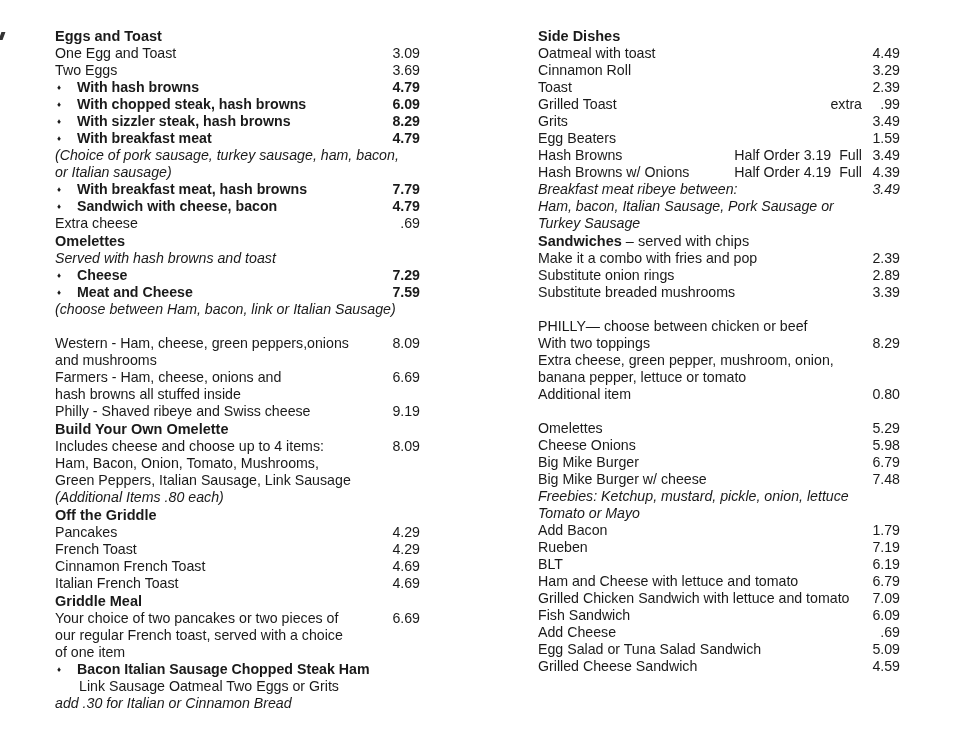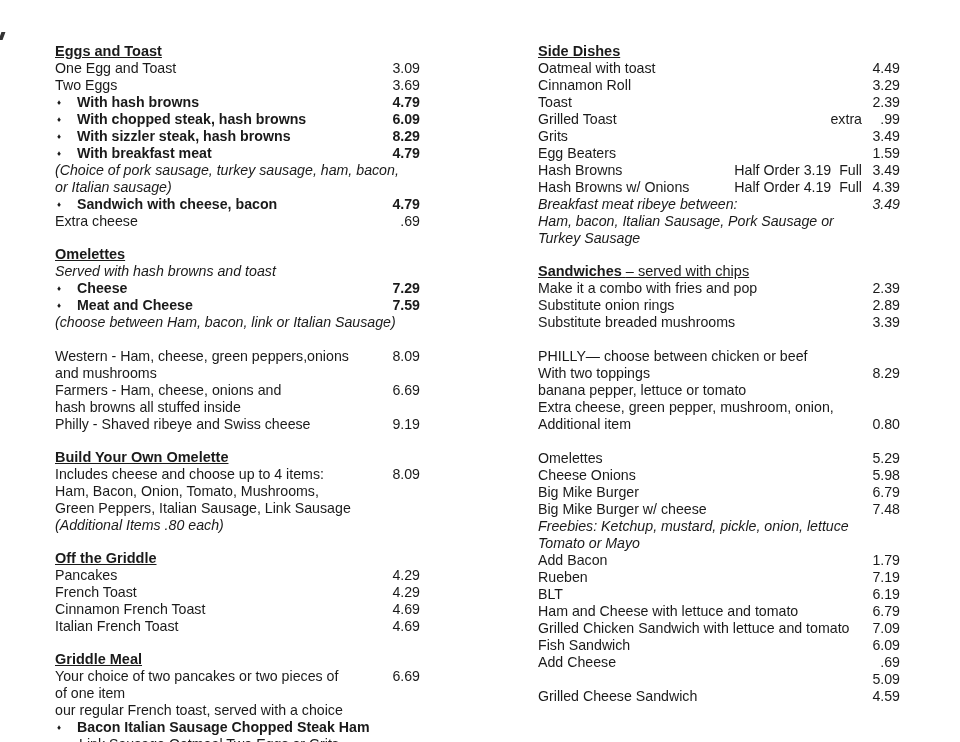--- a/index.html
+++ b/index.html
@@ -5,21 +5,21 @@
   html, body { margin:0; padding:0; }
   body {
     width:960px; height:742px; background:#ffffff; position:relative; overflow:hidden;
     font-family:"Liberation Sans", sans-serif; color:#1a1a1a; font-size:14.2px;
   }
   .mark { position:absolute; left:0; top:32px; width:4px; height:8px; background:#333; transform:skewX(-20deg); }
   .col { position:absolute; top:27px; }
   #left { left:55px; width:365px; }
   #right { left:538px; width:362px; }
   .line { position:relative; height:17px; line-height:17px; white-space:nowrap; }
-  .head { font-weight:bold; text-decoration:underline; font-size:14.5px; height:18px; line-height:18px;margin-top:15px; }
+  .head { font-weight:bold; font-size:14.5px; height:18px; line-height:18px; }
   .head .suffix { font-weight:normal; text-decoration:none; }
   .ital { font-style:italic; }
   .bullet { padding-left:22px;font-weight:bold; }
   .bullet::before { content:"\2666"; position:absolute; left:2px; font-size:8px; top:0; }
   .indent { padding-left:24px; }
   .price { position:absolute; right:0; top:0; }
   .mid { position:absolute; top:0; }
   .gap { height:17px; }
 </style>
 </head>
@@ -29,20 +29,21 @@
 <div id="left" class="col">
     <div class="line head"><span>Eggs and Toast</span></div>
     <div class="line"><span>One Egg and Toast</span><span class="price">3.09</span></div>
     <div class="line"><span>Two Eggs</span><span class="price">3.69</span></div>
     <div class="line bullet"><span>With hash browns</span><span class="price">4.79</span></div>
     <div class="line bullet"><span>With chopped steak, hash browns</span><span class="price">6.09</span></div>
     <div class="line bullet"><span>With sizzler steak, hash browns</span><span class="price">8.29</span></div>
     <div class="line bullet"><span>With breakfast meat</span><span class="price">4.79</span></div>
     <div class="line ital"><span>(Choice of pork sausage, turkey sausage, ham, bacon,</span></div>
     <div class="line ital"><span>or Italian sausage)</span></div>
+    <div class="line bullet"><span>With breakfast meat, hash browns</span><span class="price">7.79</span></div>
     <div class="line bullet"><span>Sandwich with cheese, bacon</span><span class="price">4.79</span></div>
     <div class="line"><span>Extra cheese</span><span class="price">.69</span></div>
     <div class="line head"><span>Omelettes</span></div>
     <div class="line ital"><span>Served with hash browns and toast</span></div>
     <div class="line bullet"><span>Cheese</span><span class="price">7.29</span></div>
     <div class="line bullet"><span>Meat and Cheese</span><span class="price">7.59</span></div>
     <div class="line ital"><span>(choose between Ham, bacon, link or Italian Sausage)</span></div>
     <div class="gap"></div>
     <div class="line"><span>Western - Ham, cheese, green peppers,onions</span><span class="price">8.09</span></div>
     <div class="line"><span>and mushrooms</span></div>
@@ -54,22 +55,22 @@
     <div class="line"><span>Ham, Bacon, Onion, Tomato, Mushrooms,</span></div>
     <div class="line"><span>Green Peppers, Italian Sausage, Link Sausage</span></div>
     <div class="line ital"><span>(Additional Items .80 each)</span></div>
     <div class="line head"><span>Off the Griddle</span></div>
     <div class="line"><span>Pancakes</span><span class="price">4.29</span></div>
     <div class="line"><span>French Toast</span><span class="price">4.29</span></div>
     <div class="line"><span>Cinnamon French Toast</span><span class="price">4.69</span></div>
     <div class="line"><span>Italian French Toast</span><span class="price">4.69</span></div>
     <div class="line head"><span>Griddle Meal</span></div>
     <div class="line"><span>Your choice of two pancakes or two pieces of</span><span class="price">6.69</span></div>
+    <div class="line"><span>our regular French toast, served with a choice</span></div>
     <div class="line"><span>of one item</span></div>
-    <div class="line"><span>our regular French toast, served with a choice</span></div>
     <div class="line bullet"><span>Bacon Italian Sausage Chopped Steak Ham</span></div>
     <div class="line indent"><span>Link Sausage Oatmeal Two Eggs or Grits</span></div>
     <div class="line ital"><span>add .30 for Italian or Cinnamon Bread</span></div>
   </div>
 <div id="right" class="col">
     <div class="line head"><span>Side Dishes</span></div>
     <div class="line"><span>Oatmeal with toast</span><span class="price">4.49</span></div>
     <div class="line"><span>Cinnamon Roll</span><span class="price">3.29</span></div>
     <div class="line"><span>Toast</span><span class="price">2.39</span></div>
     <div class="line"><span>Grilled Toast</span><span class="mid" style="right: 38px; white-space: pre;">extra</span><span class="price">.99</span></div>
@@ -80,32 +81,32 @@
     <div class="line ital"><span>Breakfast meat ribeye between:</span><span class="price">3.49</span></div>
     <div class="line ital"><span>Ham, bacon, Italian Sausage, Pork Sausage or</span></div>
     <div class="line ital"><span>Turkey Sausage</span></div>
     <div class="line head"><span>Sandwiches </span><span class="suffix">– served with chips</span></div>
     <div class="line"><span>Make it a combo with fries and pop</span><span class="price">2.39</span></div>
     <div class="line"><span>Substitute onion rings</span><span class="price">2.89</span></div>
     <div class="line"><span>Substitute breaded mushrooms</span><span class="price">3.39</span></div>
     <div class="gap"></div>
     <div class="line"><span>PHILLY— choose between chicken or beef</span></div>
     <div class="line"><span>With two toppings</span><span class="price">8.29</span></div>
+    <div class="line"><span>Extra cheese, green pepper, mushroom, onion,</span></div>
     <div class="line"><span>banana pepper, lettuce or tomato</span></div>
-    <div class="line"><span>Extra cheese, green pepper, mushroom, onion,</span></div>
     <div class="line"><span>Additional item</span><span class="price">0.80</span></div>
     <div class="gap"></div>
     <div class="line"><span>Omelettes</span><span class="price">5.29</span></div>
     <div class="line"><span>Cheese Onions</span><span class="price">5.98</span></div>
     <div class="line"><span>Big Mike Burger</span><span class="price">6.79</span></div>
     <div class="line"><span>Big Mike Burger w/ cheese</span><span class="price">7.48</span></div>
     <div class="line ital"><span>Freebies: Ketchup, mustard, pickle, onion, lettuce</span></div>
     <div class="line ital"><span>Tomato or Mayo</span></div>
     <div class="line"><span>Add Bacon</span><span class="price">1.79</span></div>
     <div class="line"><span>Rueben</span><span class="price">7.19</span></div>
     <div class="line"><span>BLT</span><span class="price">6.19</span></div>
     <div class="line"><span>Ham and Cheese with lettuce and tomato</span><span class="price">6.79</span></div>
     <div class="line"><span>Grilled Chicken Sandwich with lettuce and tomato</span><span class="price">7.09</span></div>
     <div class="line"><span>Fish Sandwich</span><span class="price">6.09</span></div>
     <div class="line"><span>Add Cheese</span><span class="price">.69</span></div>
-    <div class="line"><span class="price">5.09</span></div>
+    <div class="line"><span>Egg Salad or Tuna Salad Sandwich</span><span class="price">5.09</span></div>
     <div class="line"><span>Grilled Cheese Sandwich</span><span class="price">4.59</span></div>
   </div>
 
 </body></html>

